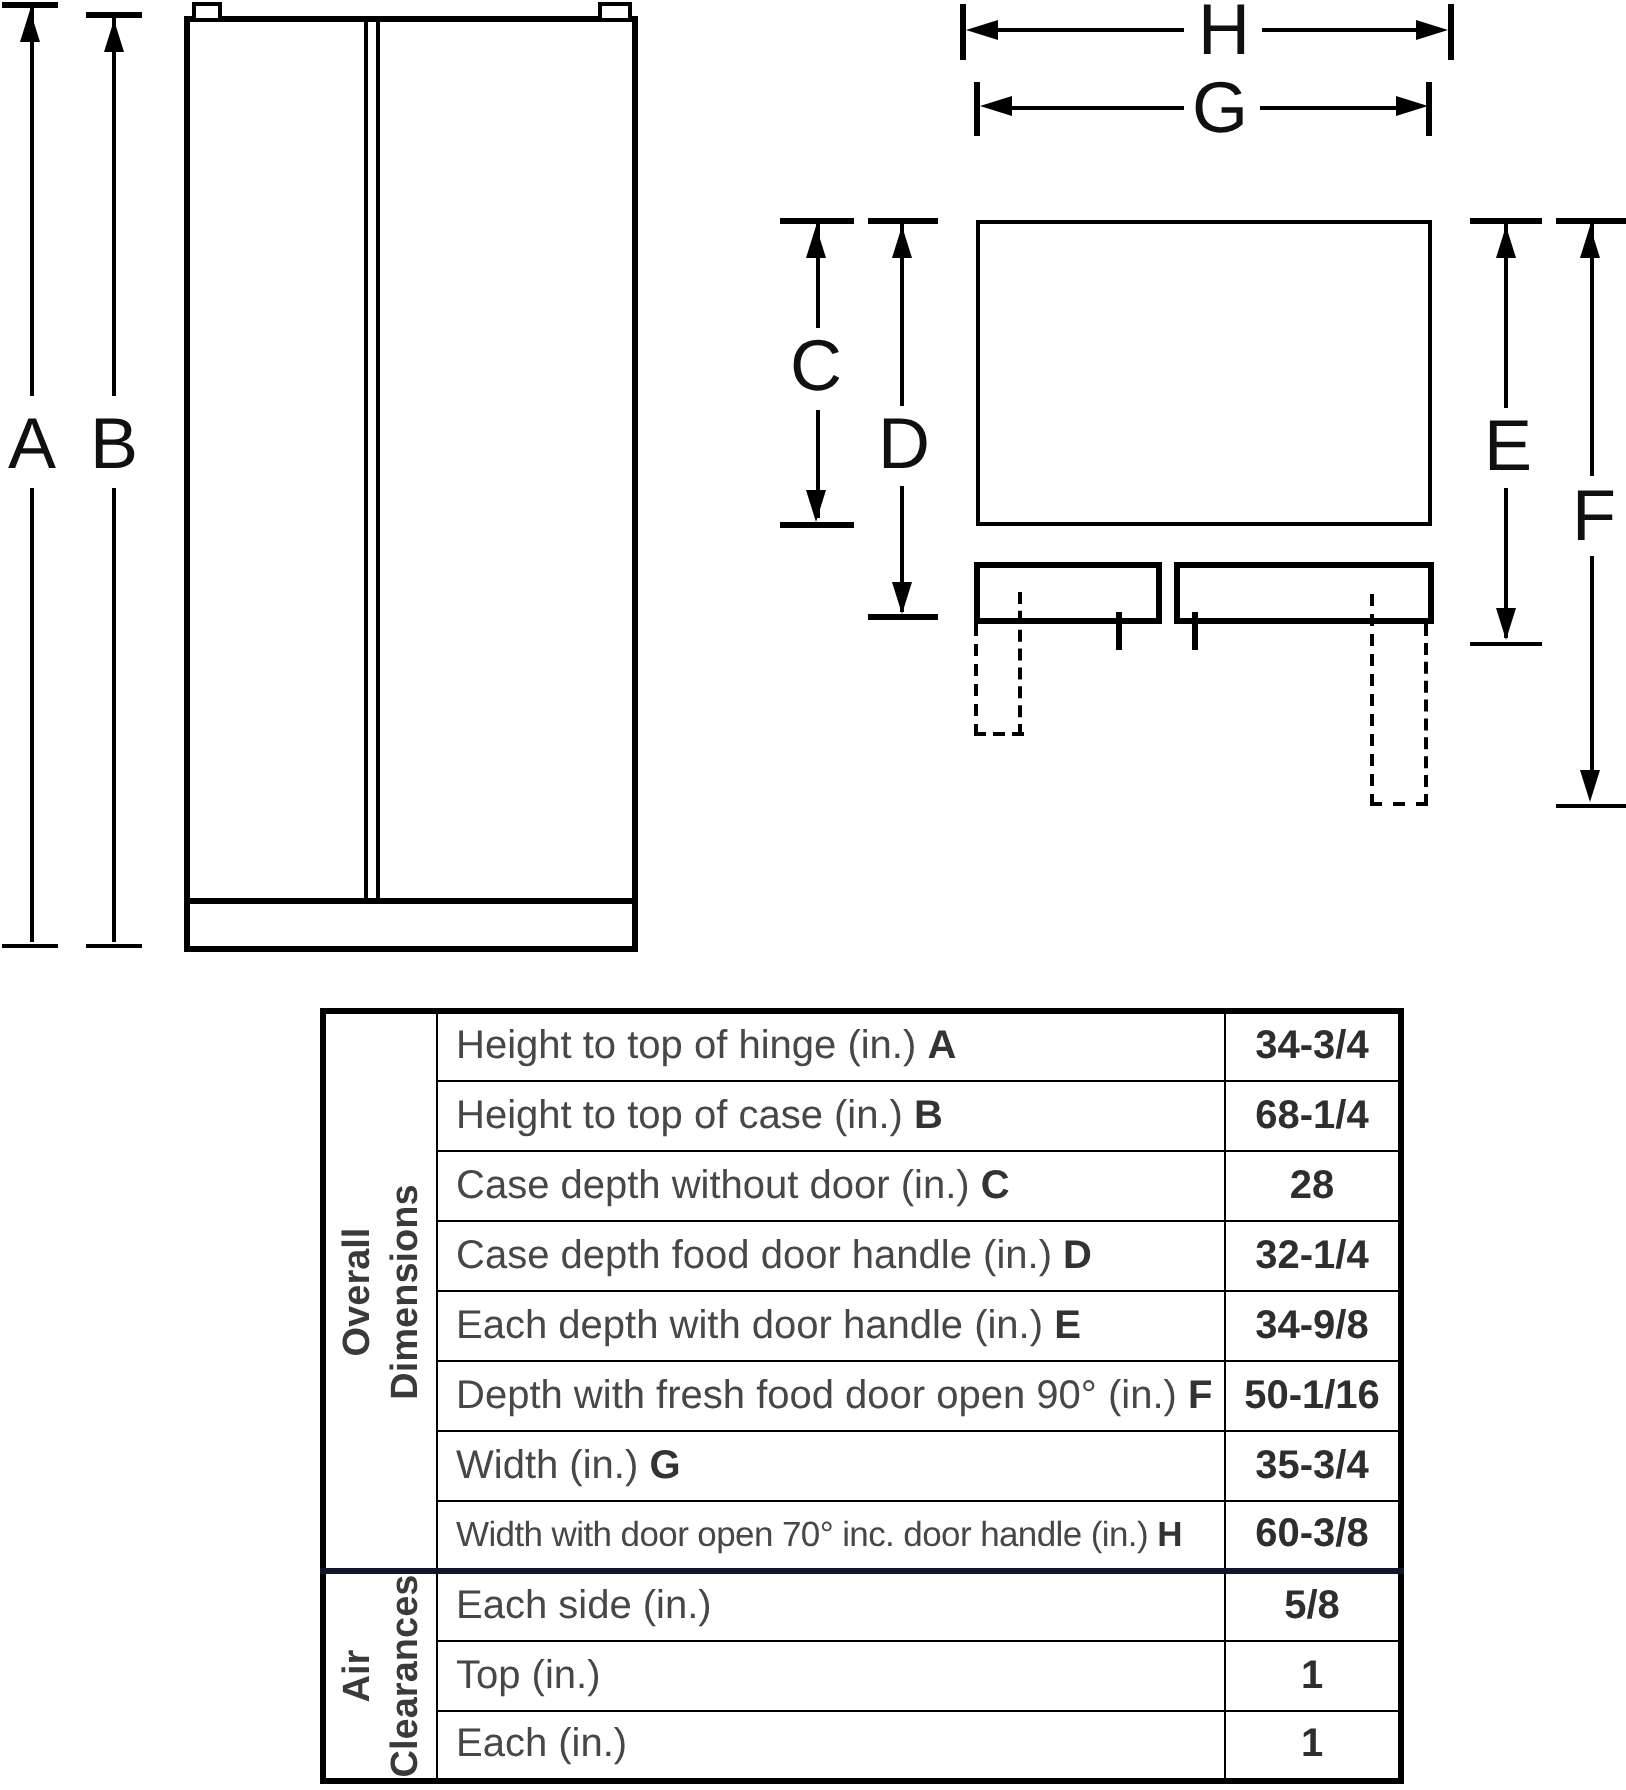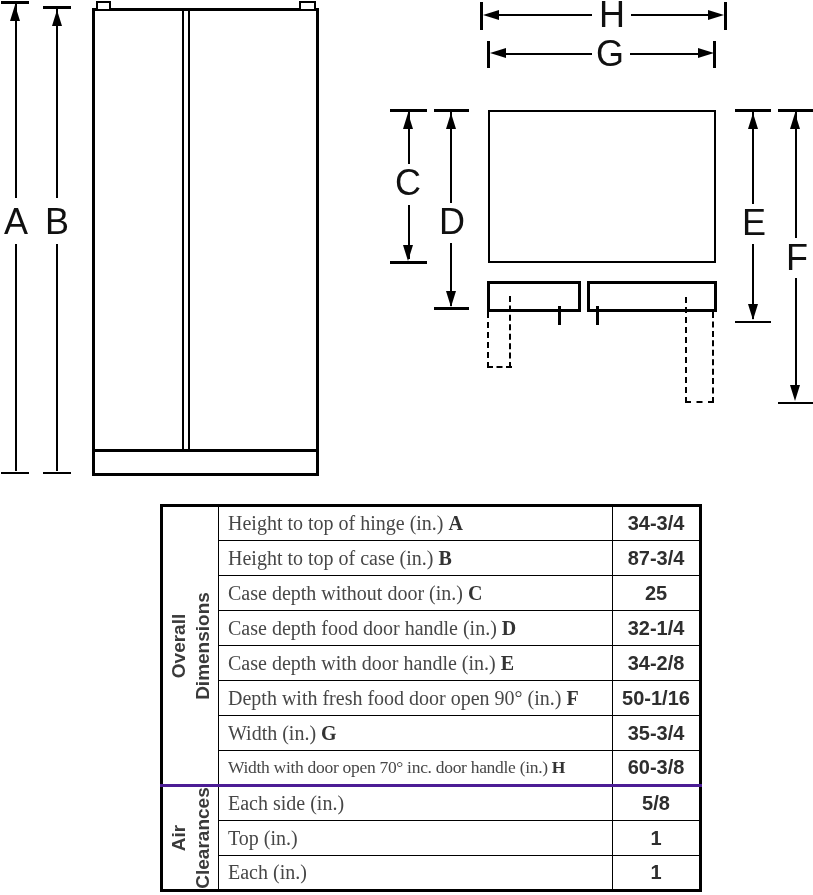--- a/index.html
+++ b/index.html
@@ -14,25 +14,25 @@
              color:#101010;background:#fff;}
   .arr{position:absolute;width:0;height:0;}
   .arr-up{border-left:5.5px solid transparent;border-right:5.5px solid transparent;border-bottom:16px solid #000;}
   .arr-down{border-left:5.5px solid transparent;border-right:5.5px solid transparent;border-top:16px solid #000;}
   .arr-left{border-top:5.5px solid transparent;border-bottom:5.5px solid transparent;border-right:16px solid #000;}
   .arr-right{border-top:5.5px solid transparent;border-bottom:5.5px solid transparent;border-left:16px solid #000;}
 
   .table-wrap{left:160px;top:504px;width:539px;}
   table.dims{border-collapse:collapse;width:100%;table-layout:fixed;border:3px solid #000;}
   table.dims td{border:1.5px solid #000;height:35px;box-sizing:border-box;}
-  table.dims tr.section-start td{border-top:3px solid #4c1d95;}
+  table.dims tr.section-start td{border-top:3px solid #0f172a;}
   td.hdr-cell{position:relative;background:#fff;}
   .rot{position:absolute;left:50%;top:50%;transform:translate(-50%,-50%) rotate(-90deg);
        width:118px;text-align:center;font-weight:bold;font-size:19px;line-height:1.25;color:#3a3a3a;}
-  td.lbl{padding-left:9px;font-size:20px;color:#474747;white-space:nowrap;overflow:hidden;font-family:Liberation Serif, serif;}
+  td.lbl{padding-left:9px;font-size:20px;color:#474747;white-space:nowrap;overflow:hidden;}
   td.lbl b{color:#333;}
   td.val{text-align:center;font-weight:bold;font-size:20px;color:#2e2e2e;}
   tbody tr:nth-child(8) td.lbl{font-size:17.5px;letter-spacing:-0.3px;}
 </style>
 </head>
 <body>
 
 <div class="canvas">
 
   <div>
@@ -137,33 +137,33 @@
       <tbody>
           <tr>
             <td class="hdr-cell" rowspan="8">
               <div class="rot">Overall Dimensions</div>
             </td>
             <td class="lbl"><span>Height to top of hinge (in.)</span> <b>A</b></td>
             <td class="val">34-3/4</td>
           </tr>
           <tr>
             <td class="lbl"><span>Height to top of case (in.)</span> <b>B</b></td>
-            <td class="val">87-3/4</td>
+            <td class="val">68-1/4</td>
           </tr>
           <tr>
             <td class="lbl"><span>Case depth without door (in.)</span> <b>C</b></td>
-            <td class="val">25</td>
+            <td class="val">28</td>
           </tr>
           <tr>
             <td class="lbl"><span>Case depth food door handle (in.)</span> <b>D</b></td>
             <td class="val">32-1/4</td>
           </tr>
           <tr>
-            <td class="lbl"><span>Case depth with door handle (in.)</span> <b>E</b></td>
-            <td class="val">34-2/8</td>
+            <td class="lbl"><span>Each depth with door handle (in.)</span> <b>E</b></td>
+            <td class="val">34-9/8</td>
           </tr>
           <tr>
             <td class="lbl"><span>Depth with fresh food door open 90° (in.)</span> <b>F</b></td>
             <td class="val">50-1/16</td>
           </tr>
           <tr>
             <td class="lbl"><span>Width (in.)</span> <b>G</b></td>
             <td class="val">35-3/4</td>
           </tr>
           <tr>

